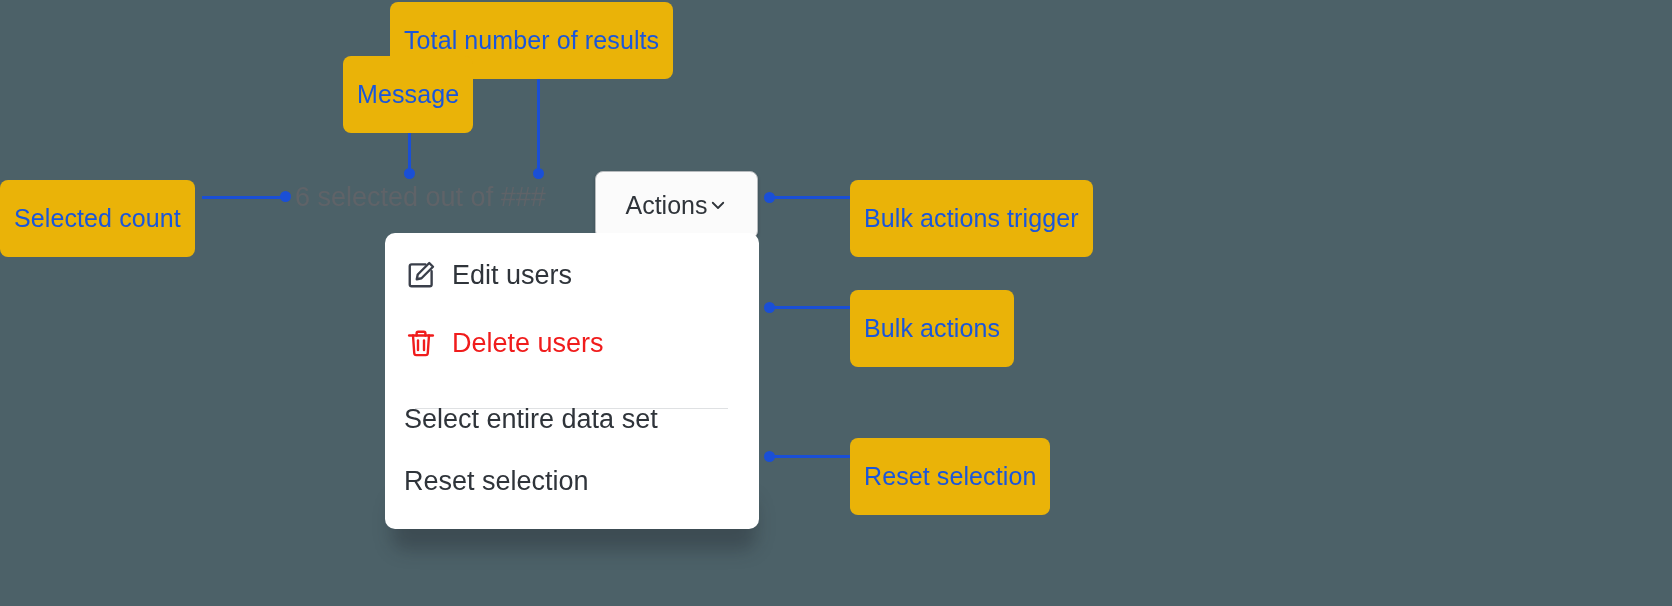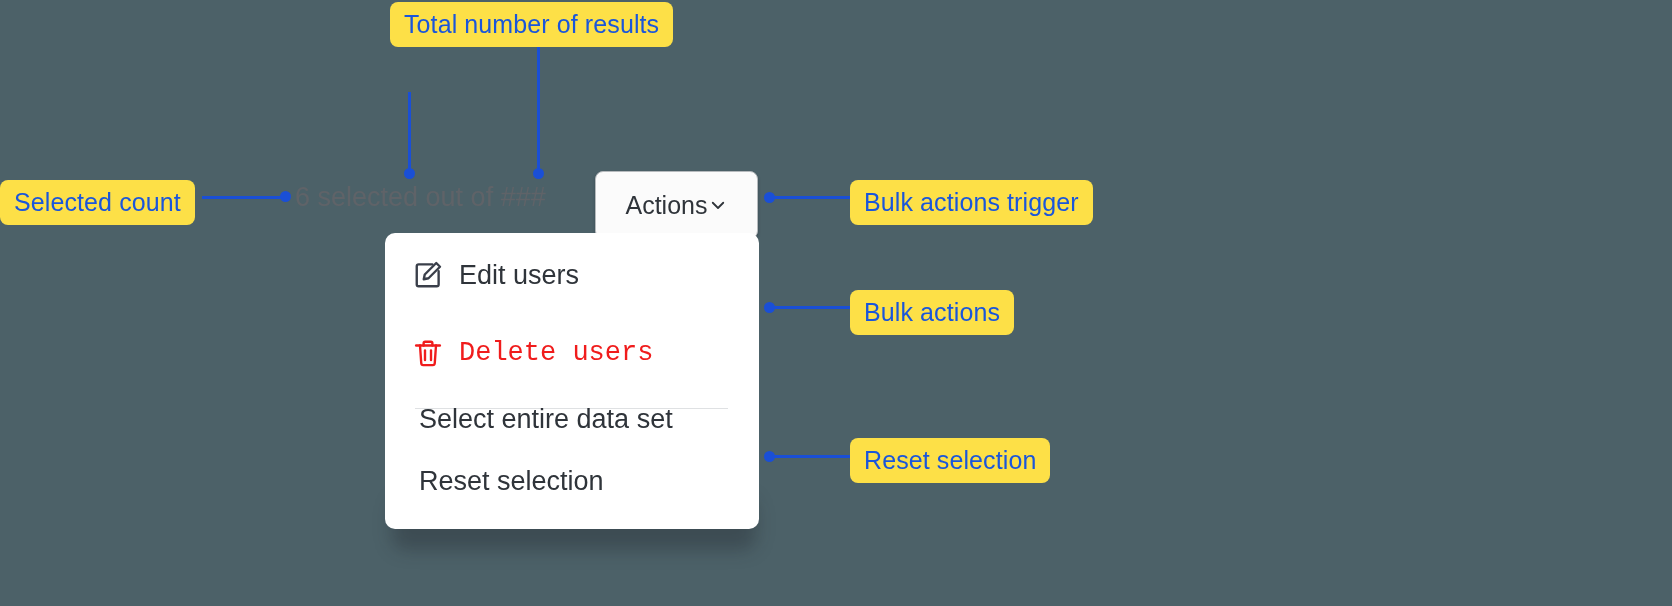--- a/index.html
+++ b/index.html
@@ -19,27 +19,27 @@
     position: absolute;
     left: 0;
     top: 0;
     width: 1672px;
     height: 606px;
   }
 
   
   .callout {
     position: absolute;
-    background: #fde047;
+    background: #eab308;
     color: #1a56db;
     border-radius: 8px;
     font-size: 25px;
     line-height: 1;
     font-weight: 400;
-    padding: 10px 14px;
+    padding: 26px 14px;
     white-space: nowrap;
     box-sizing: border-box;
     letter-spacing: 0.1px;
   }
 
   
   .conn-h {
     position: absolute;
     height: 3px;
     background: #1a4fd6;
@@ -119,39 +119,39 @@
     overflow: hidden;
   }
   .menu-item {
     position: absolute;
     left: 0;
     width: 100%;
     height: 56px;
     display: flex;
     align-items: center;
     box-sizing: border-box;
-    padding-left: 28px;
+    padding-left: 21px;
     cursor: pointer;
   }
   .menu-item .mi-icon {
     width: 30px;
     height: 30px;
     margin-right: 16px;
     flex: 0 0 30px;
     display: block;
   }
   .menu-item .mi-text {
     font-size: 27px;
     line-height: 1;
     color: #2f343a;
     white-space: nowrap;
   }
   .menu-item.danger .mi-text { color: #f01c1c; }
 
-  .menu-item.no-icon { padding-left: 34px; }
+  .menu-item.no-icon { padding-left: 19px; }
 
   .menu-divider {
     position: absolute;
     left: 30px;
     top: 175px;
     width: 313px;
     height: 1px;
     background: #dfe1e3;
   }
 </style>
@@ -173,20 +173,21 @@
   <div class="conn-h" style="left:770px; top:196px; width:82px;"></div>
 
   <div class="dot" style="left:764px; top:302px;"></div>
   <div class="conn-h" style="left:770px; top:306px; width:82px;"></div>
 
   <div class="dot" style="left:764px; top:451px;"></div>
   <div class="conn-h" style="left:770px; top:455px; width:82px;"></div>
 
   <div class="callout" style="left:390px; top:2px;">Total number of results</div>
 
+  <div class="callout" style="left:343px; top:56px;">Message</div>
 
   <div class="callout" style="left:0px; top:180px;">Selected count</div>
 
   <div class="callout" style="left:850px; top:290px;">Bulk actions</div>
 
   <div class="callout" style="left:850px; top:180px;">Bulk actions trigger</div>
 
   <div class="callout" style="left:850px; top:438px;">Reset selection</div>
 
   <div class="message">6 selected out of ###</div>
@@ -208,21 +209,21 @@
       <span class="mi-icon">
         <svg viewBox="0 0 24 24" fill="none" stroke="#3a3f4a" stroke-width="1.9" stroke-linecap="round" stroke-linejoin="round">
           <path d="M15.5 3.5 H4.5 A1.5 1.5 0 0 0 3 5 V19.5 A1.5 1.5 0 0 0 4.5 21 H19
                    A1.5 1.5 0 0 0 20.5 19.5 V9"></path>
           <path d="M18.6 2.4 L21.6 5.4 L12.4 14.6 L8.6 15.4 L9.4 11.6 Z"></path>
         </svg>
       </span>
       <span class="mi-text">Edit users</span>
     </div>
 
-    <div class="menu-item danger" style="top:92px;font-family:Liberation Mono, monospace;">
+    <div class="menu-item danger" style="top:82px;">
       <span class="mi-icon">
         <svg viewBox="0 0 24 24" fill="none" stroke="#f01c1c" stroke-width="1.9" stroke-linecap="round" stroke-linejoin="round">
           <line x1="2.5" y1="6" x2="21.5" y2="6"></line>
           <path d="M8.5 6 V4.2 A1.2 1.2 0 0 1 9.7 3 H14.3 A1.2 1.2 0 0 1 15.5 4.2 V6"></path>
           <path d="M5.6 6 L6.6 20.2 A1.6 1.6 0 0 0 8.2 21.7 H15.8
                    A1.6 1.6 0 0 0 17.4 20.2 L18.4 6"></path>
           <line x1="9.6" y1="10" x2="9.6" y2="17.6"></line>
           <line x1="14.4" y1="10" x2="14.4" y2="17.6"></line>
         </svg>
       </span>

